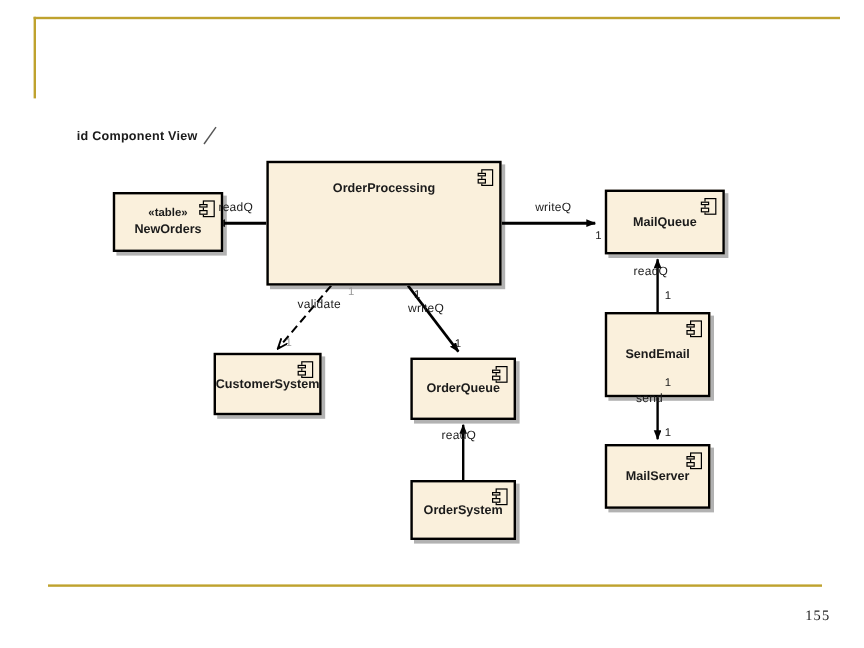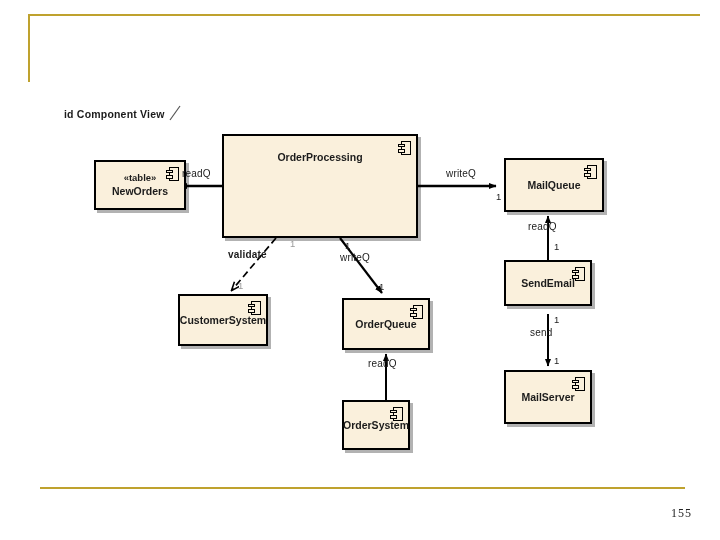--- a/index.html
+++ b/index.html
@@ -262,30 +262,30 @@
 
     <div class="component" style="left:342px; top:298px; width:88px; height:52px;">
       <span class="comp-icon">
         <span class="body"></span>
           <span class="tab t1"></span>
           <span class="tab t2"></span>
       </span>
       <span class="cname">OrderQueue</span>
     </div>
 
-    <div class="component" style="left:504px; top:260px; width:88px; height:46px;">
+    <div class="component" style="left:504px; top:260px; width:88px; height:71px;">
       <span class="comp-icon">
         <span class="body"></span>
           <span class="tab t1"></span>
           <span class="tab t2"></span>
       </span>
       <span class="cname">SendEmail</span>
     </div>
 
-    <div class="component" style="left:342px; top:400px; width:68px; height:50px;">
+    <div class="component" style="left:342px; top:400px; width:88px; height:50px;">
       <span class="comp-icon">
         <span class="body"></span>
           <span class="tab t1"></span>
           <span class="tab t2"></span>
       </span>
       <span class="cname">OrderSystem</span>
     </div>
 
     <div class="component" style="left:504px; top:370px; width:88px; height:54px;">
       <span class="comp-icon">
@@ -294,21 +294,21 @@
           <span class="tab t2"></span>
       </span>
       <span class="cname">MailServer</span>
     </div>
 
     <div class="edge-label" style="left:182px; top:168px;">readQ</div>
 
     <div class="edge-label" style="left:446px; top:168px;">writeQ</div>
     <div class="mult" style="left:496px; top:191px;">1</div>
 
-    <div class="edge-label" style="left:228px; top:249px;font-weight:bold;">validate</div>
+    <div class="edge-label" style="left:248px; top:249px;">validate</div>
     <div class="mult" style="left:290px; top:238px; color:#9a9a9a;">1</div>
     <div class="mult" style="left:238px; top:280px; color:#9a9a9a;">1</div>
 
     <div class="edge-label" style="left:340px; top:252px;">writeQ</div>
     <div class="mult" style="left:345px; top:240px;">1</div>
     <div class="mult" style="left:379px; top:281px;">1</div>
 
     <div class="edge-label" style="left:528px; top:221px;">readQ</div>
     <div class="mult" style="left:554px; top:241px;">1</div>
 

